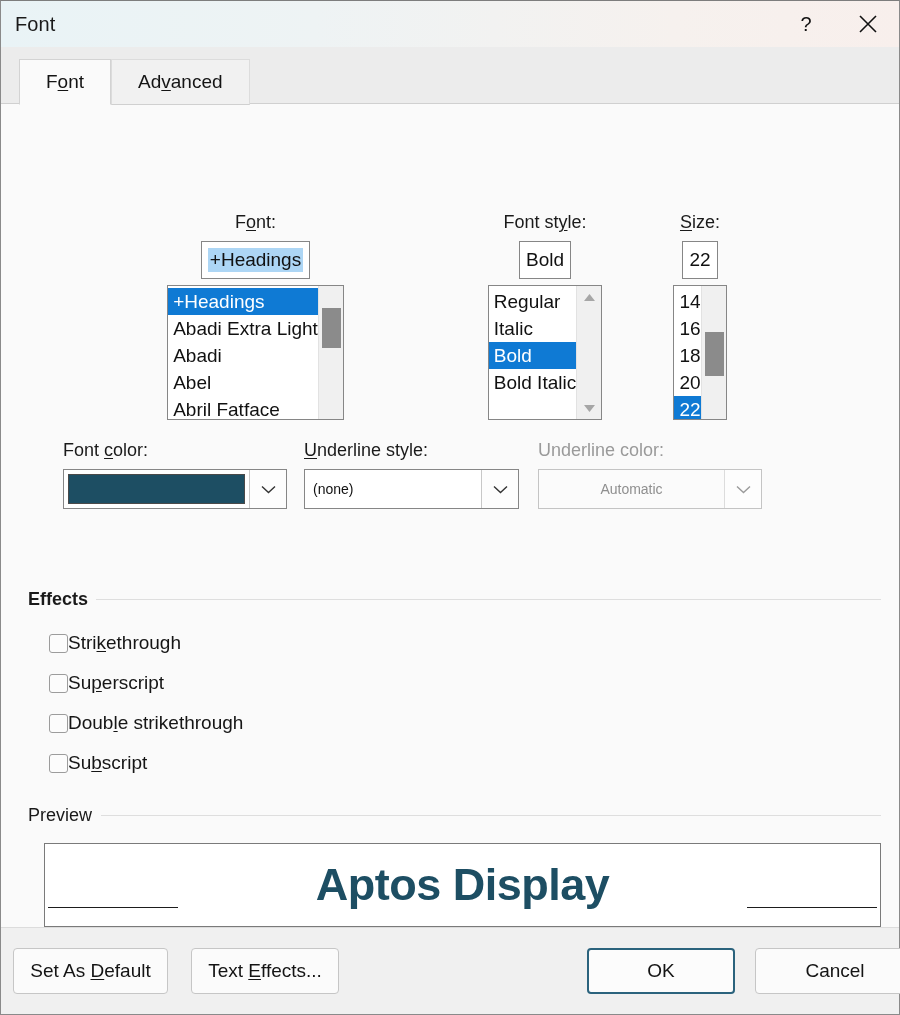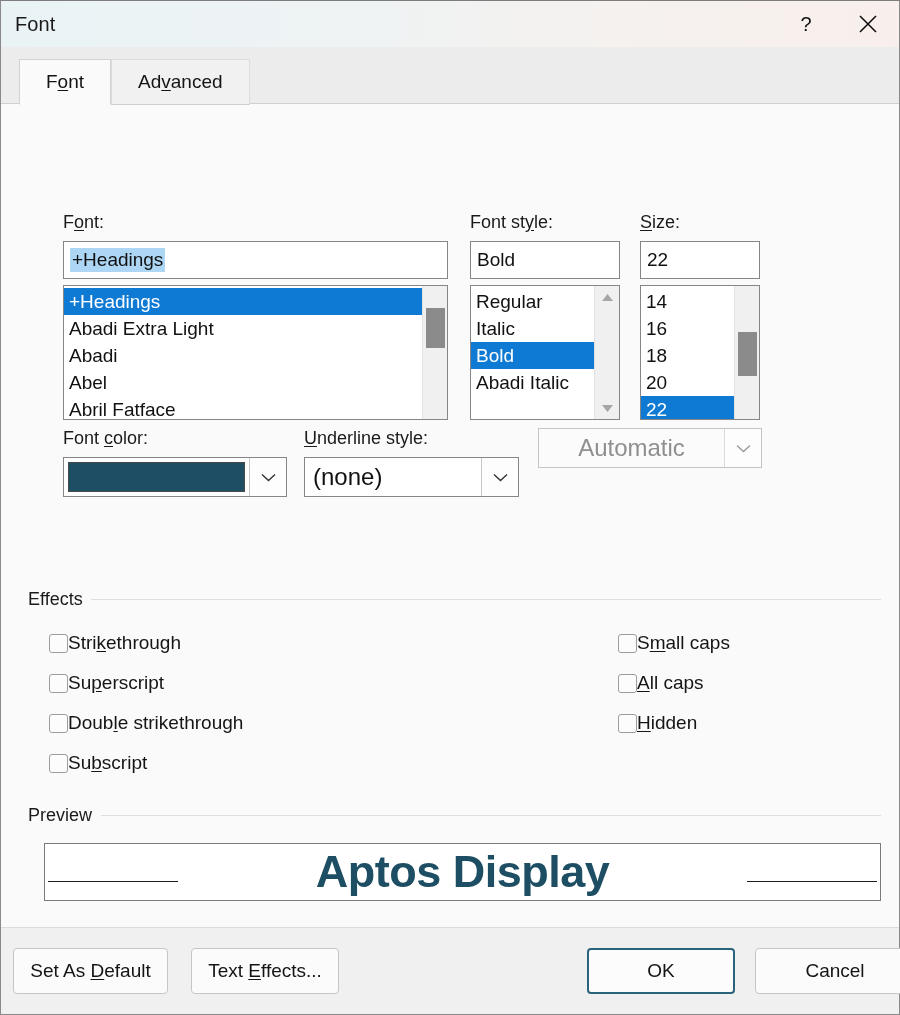--- a/index.html
+++ b/index.html
@@ -86,21 +86,21 @@
     display: block;
   }
   .field-label.disabled { color: #9a9a9a; }
 
   
   #font-row {
     position: absolute;
     left: 62px; top: 108px; right: 0;
     display: flex;
   }
-  .combo-group { display: flex; flex-direction: column; }
+  .combo-group { display: flex; flex-direction: column; align-items: center; }
   #grp-font { width: 385px; }
   #grp-style { width: 150px; margin-left: 22px; }
   #grp-size  { width: 120px; margin-left: 20px; }
 
   .combo-input {
     height: 38px;
     background: #ffffff;
     border: 1px solid #868686;
     display: flex; align-items: center;
     padding: 0 6px;
@@ -151,21 +151,21 @@
   .sb-arrow {
     height: 22px; width: 25px;
     display: flex; align-items: center; justify-content: center;
     flex: none;
   }
   .sb-arrow svg { display: block; }
 
   
   #color-row {
     position: absolute;
-    left: 62px; top: 324px; right: 0;
+    left: 62px; top: 336px; right: 0;
     display: flex; align-items: flex-start;
   }
   #grp-fontcolor { width: 224px; }
   #grp-ulstyle { width: 215px; margin-left: 17px; }
   #grp-ulcolor { width: 224px; margin-left: 19px; }
 
   .color-combo {
     height: 40px;
     border: 1px solid #868686;
     background: #ffffff;
@@ -191,21 +191,21 @@
   .text-combo {
     height: 40px;
     border: 1px solid #868686;
     background: #ffffff;
     display: flex; align-items: stretch;
   }
   .text-combo .tc-text {
     flex: 1;
     display: flex; align-items: center;
     padding-left: 8px;
-    font-size: 24px; color: #111;
+    font-size: 14px; color: #111;
   }
   .text-combo.disabled { border-color: #c4c4c4; background: #fbfbfb; }
   .text-combo.disabled .tc-text {
     color: #8f8f8f;
     justify-content: center; padding-left: 0; text-align: right;
   }
   .text-combo.disabled .combo-arrow { border-left-color: #dcdcdc; }
 
   
   .groupbox-label {
@@ -214,21 +214,21 @@
     background: #fafafa;
     padding-right: 8px;
     z-index: 2;
   }
   .groupbox-line {
     position: absolute;
     height: 1px; background: #dedede;
   }
 
   
-  #effects-label { left: 27px; top: 485px; }
+  #effects-label { left: 27px; top: 485px; font-weight: bold; }
   #effects-line  { left: 27px; top: 495px; right: 18px; }
   #effects-col-left  { position: absolute; left: 48px; top: 519px; }
   #effects-col-right { position: absolute; left: 617px; top: 519px; }
   .checkrow {
     display: flex; align-items: center;
     height: 40px;
   }
   .checkbox {
     width: 19px; height: 19px;
     border: 1px solid #9c9c9c;
@@ -241,21 +241,21 @@
     font-size: 19px; color: #151515;
     white-space: nowrap;
   }
 
   
   #preview-label { left: 27px; top: 701px; }
   #preview-line  { left: 100px; top: 711px; right: 18px; }
   #preview-box {
     position: absolute;
     left: 43px; top: 739px; right: 18px;
-    height: 58px;
+    height: 84px;
     background: #ffffff;
     border: 1px solid #7a7a7a;
     display: flex; align-items: center;
     overflow: hidden;
   }
   .pv-rule { height: 1px; background: #1d1d1d; }
   #pv-rule-left  { width: 130px; margin-left: 3px; align-self: flex-end; margin-bottom: 18px; }
   #pv-rule-right { width: 130px; margin-right: 3px; align-self: flex-end; margin-bottom: 18px; }
   #pv-text {
     flex: 1;
@@ -348,21 +348,21 @@
       <div class="combo-group" id="grp-style">
         <span class="field-label">Font st<span class="acc">y</span>le:</span>
         <div class="combo-input">
           <span>Bold</span>
         </div>
         <div class="listbox">
           <div class="items">
             <div class="item">Regular</div>
             <div class="item">Italic</div>
             <div class="item selected">Bold</div>
-            <div class="item">Abadi Italic</div>
+            <div class="item">Bold Italic</div>
           </div>
           <div class="sb">
             <div class="sb-arrow">
               <svg width="13" height="9" viewBox="0 0 13 9">
                   <path d="M6.5 1 L12 8 L1 8 Z" fill="#a6a6a6"></path>
                 </svg>
             </div>
             <div style="flex:1"></div>
             <div class="sb-arrow">
               <svg width="13" height="9" viewBox="0 0 13 9">
@@ -415,20 +415,21 @@
           <div class="tc-text">(none)</div>
           <div class="combo-arrow">
             <svg width="15" height="9" viewBox="0 0 15 9">
                 <path d="M1 1.5 L7.5 7.5 L14 1.5" stroke="#333" stroke-width="1.4" fill="none"></path>
               </svg>
           </div>
         </div>
       </div>
 
       <div id="grp-ulcolor">
+        <span class="field-label disabled">Underline color:</span>
         <div class="text-combo disabled">
           <div class="tc-text">Automatic</div>
           <div class="combo-arrow">
             <svg width="15" height="9" viewBox="0 0 15 9">
                 <path d="M1 1.5 L7.5 7.5 L14 1.5" stroke="#9a9a9a" stroke-width="1.4" fill="none"></path>
               </svg>
           </div>
         </div>
       </div>
     </div>
@@ -448,34 +449,20 @@
       <div class="checkrow">
         <span class="checkbox"></span>
         <span class="cb-label">Doub<span class="acc">l</span>e strikethrough</span>
       </div>
       <div class="checkrow">
         <span class="checkbox"></span>
         <span class="cb-label">Su<span class="acc">b</span>script</span>
       </div>
     </div>
 
-    <div id="effects-col-right">
-      <div class="checkrow">
-        <span class="checkbox"></span>
-        <span class="cb-label">S<span class="acc">m</span>all caps</span>
-      </div>
-      <div class="checkrow">
-        <span class="checkbox"></span>
-        <span class="cb-label"><span class="acc">A</span>ll caps</span>
-      </div>
-      <div class="checkrow">
-        <span class="checkbox"></span>
-        <span class="cb-label"><span class="acc">H</span>idden</span>
-      </div>
-    </div>
 
     <span class="groupbox-label" id="preview-label">Preview</span>
     <div class="groupbox-line" id="preview-line"></div>
 
     <div id="preview-box">
       <div class="pv-rule" id="pv-rule-left"></div>
       <div id="pv-text" style="color:#1D4E63">Aptos Display</div>
       <div class="pv-rule" id="pv-rule-right"></div>
     </div>
 

